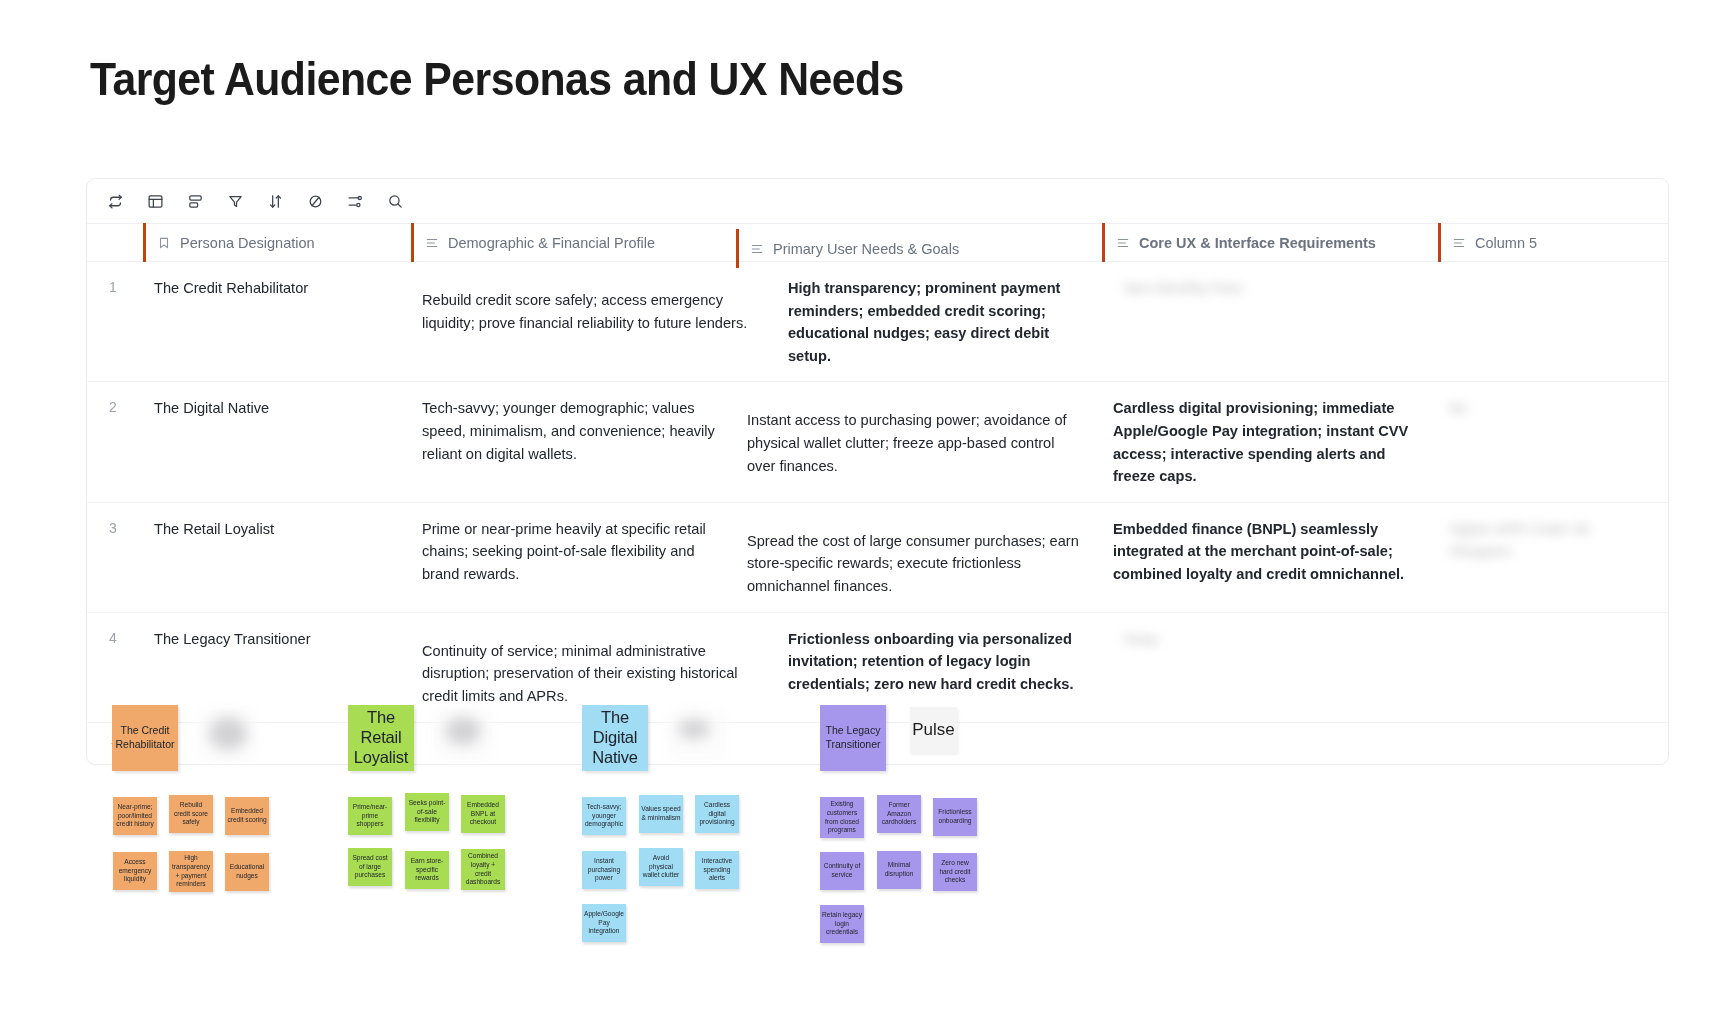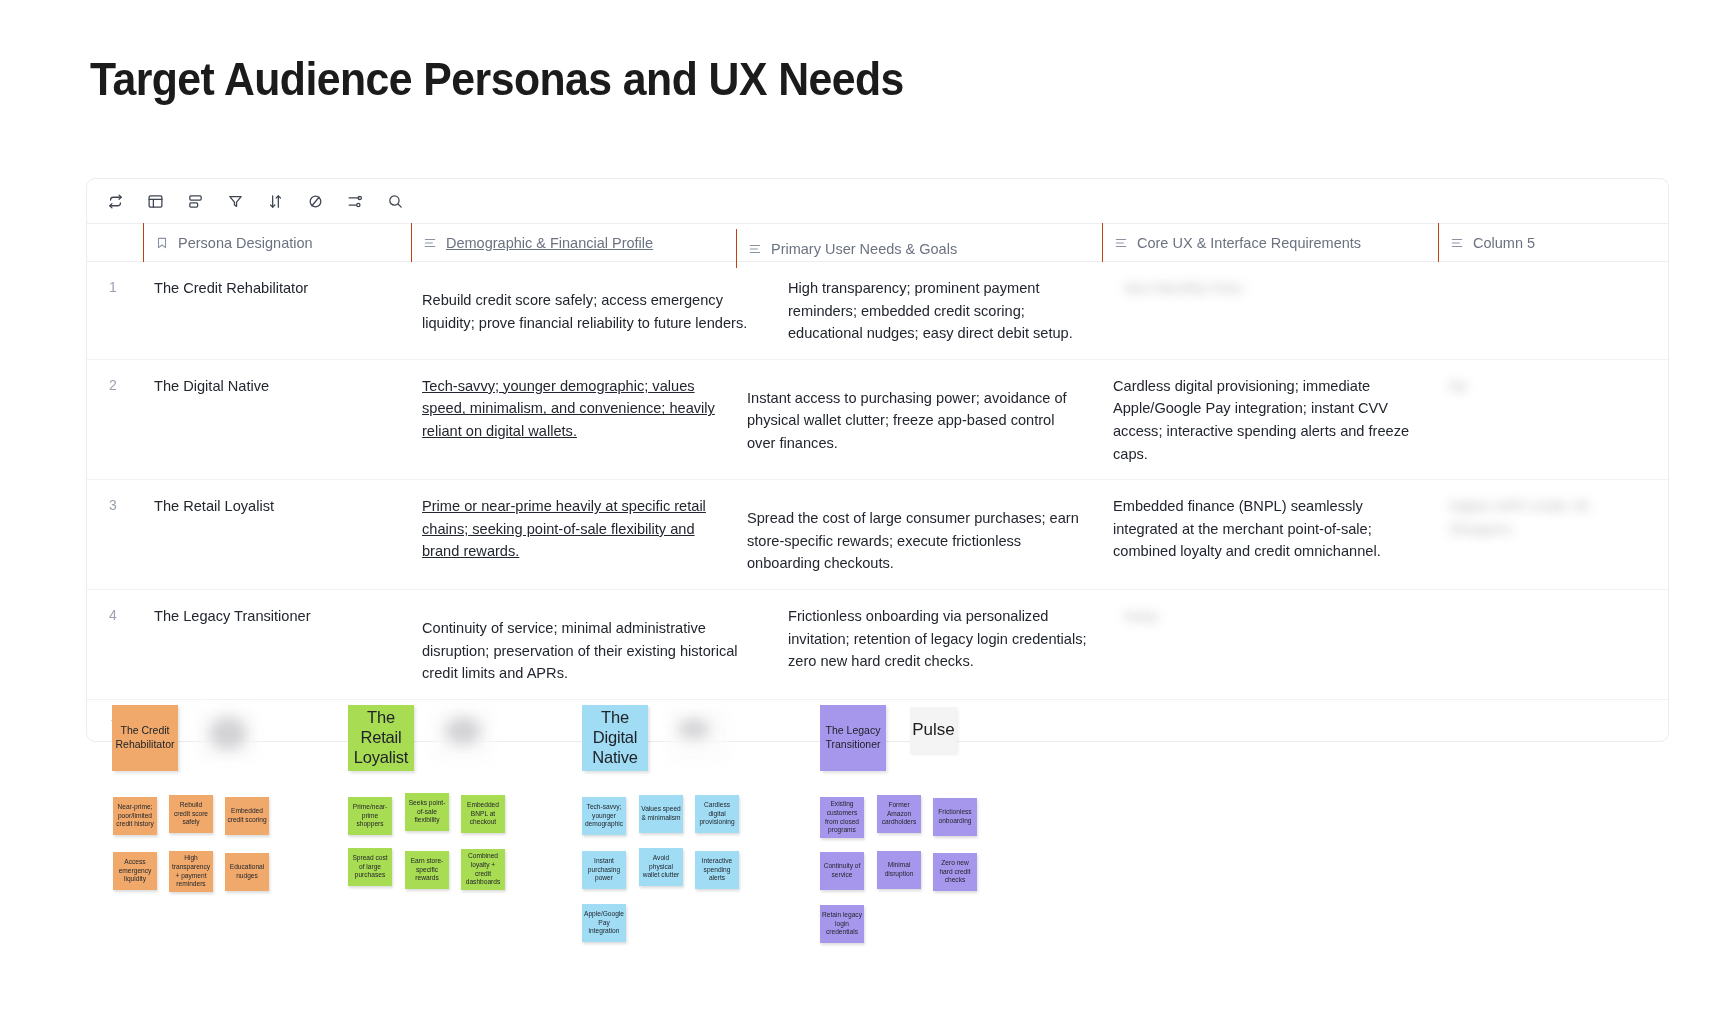--- a/index.html
+++ b/index.html
@@ -57,30 +57,30 @@
     height: 39px;
     align-items: center;
   }
   .rownum-col { width: 56px; flex: 0 0 56px; }
   .th {
     display: flex; align-items: center; gap: 9px;
     font-size: 14.5px;
     color: #6b7280;
     padding-right: 16px;
     height: 39px;
-    border-left: 1px solid #c2410c;
+    border-left: 3px solid #c2410c;
     padding-left: 11px;
     cursor: pointer;
   }
   .th:first-of-type { border-left: none; }
   .th .hicon { color: #8b93a3; display: flex; }
   .c1 { width: 268px; flex: 0 0 268px; }
-  .c2 { width: 325px; flex: 0 0 325px; text-decoration: underline; }
+  .c2 { width: 325px; flex: 0 0 325px; }
   .c3 { width: 366px; flex: 0 0 366px; margin-top: 12px; }
-  .c4 { width: 336px; flex: 0 0 336px; }
+  .c4 { width: 336px; flex: 0 0 336px; font-weight: bold; }
   .c5 { width: 232px; flex: 0 0 232px; position: relative; }
 
   .trow {
     display: flex;
     border-bottom: 1px solid #f1f2f4;
     min-height: 78px;
   }
   .trow:last-of-type { border-bottom: 1px solid #eceef1; }
   .rn {
     width: 56px; flex: 0 0 56px;
@@ -305,21 +305,21 @@
       <div class="td c3">Instant access to purchasing power; avoidance of physical wallet clutter; freeze app-based control over finances.</div>
       <div class="td c4">Cardless digital provisioning; immediate Apple/Google Pay integration; instant CVV access; interactive spending alerts and freeze caps.</div>
       <div class="td c5 blurred">No</div>
       <div class="spacer"></div>
     </div>
 
     <div class="trow">
       <div class="rn">3</div>
       <div class="td c1">The Retail Loyalist</div>
       <div class="td c2">Prime or near-prime heavily at specific retail chains; seeking point-of-sale flexibility and brand rewards.</div>
-      <div class="td c3">Spread the cost of large consumer purchases; earn store-specific rewards; execute frictionless onboarding checkouts.</div>
+      <div class="td c3">Spread the cost of large consumer purchases; earn store-specific rewards; execute frictionless omnichannel finances.</div>
       <div class="td c4">Embedded finance (BNPL) seamlessly integrated at the merchant point-of-sale; combined loyalty and credit omnichannel.</div>
       <div class="td c5 blurred">Higher APR Under 30 Shoppers</div>
       <div class="spacer"></div>
     </div>
 
     <div class="trow">
       <div class="rn">4</div>
       <div class="td c1">The Legacy Transitioner</div>
       <div class="td c3">Continuity of service; minimal administrative disruption; preservation of their existing historical credit limits and APRs.</div>
       <div class="td c4">Frictionless onboarding via personalized invitation; retention of legacy login credentials; zero new hard credit checks.</div>

